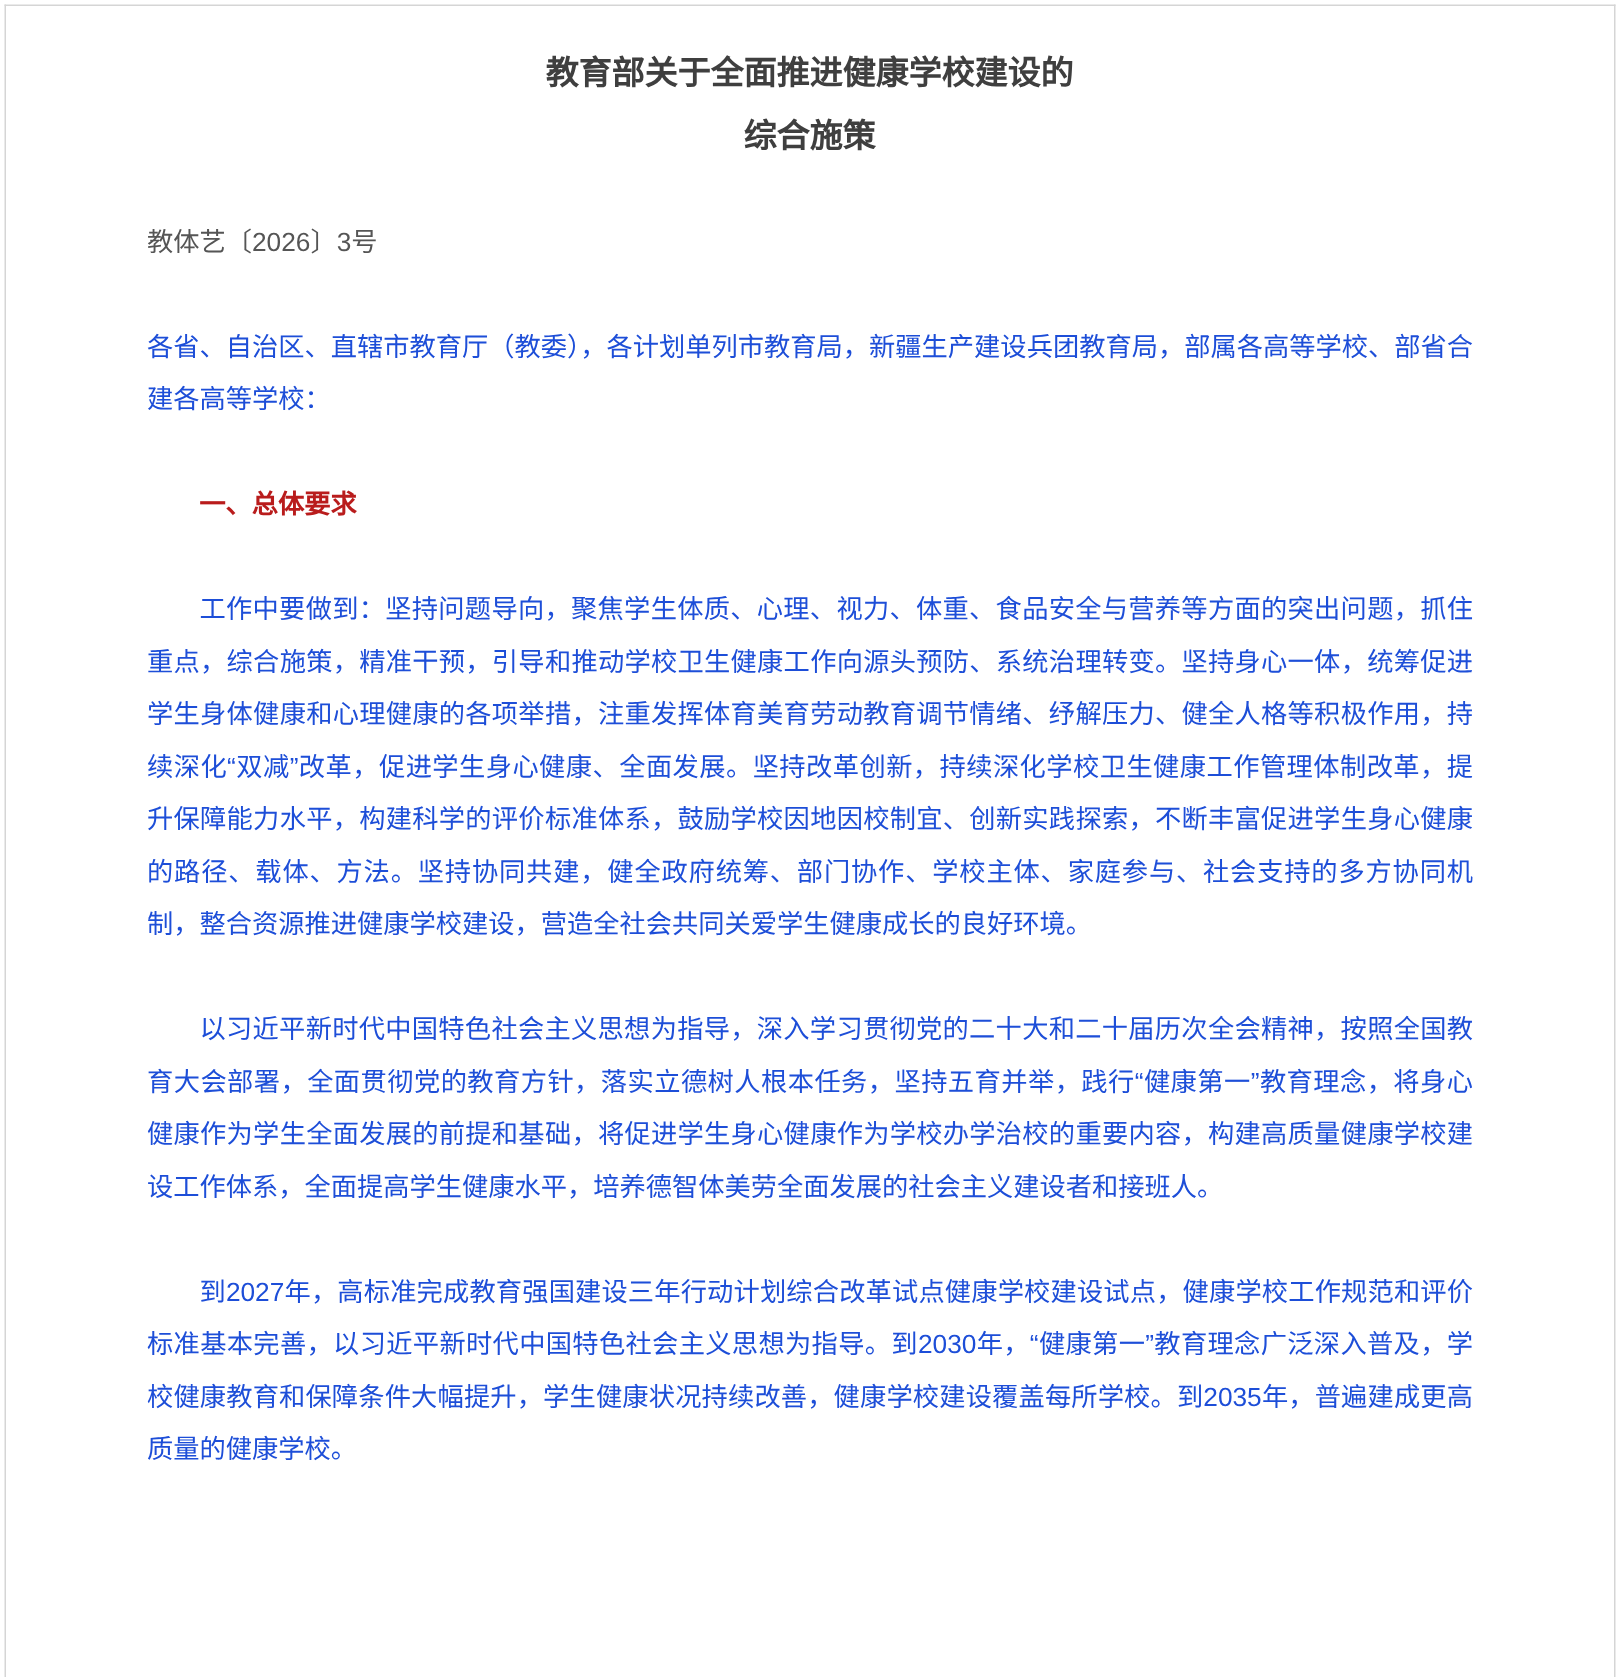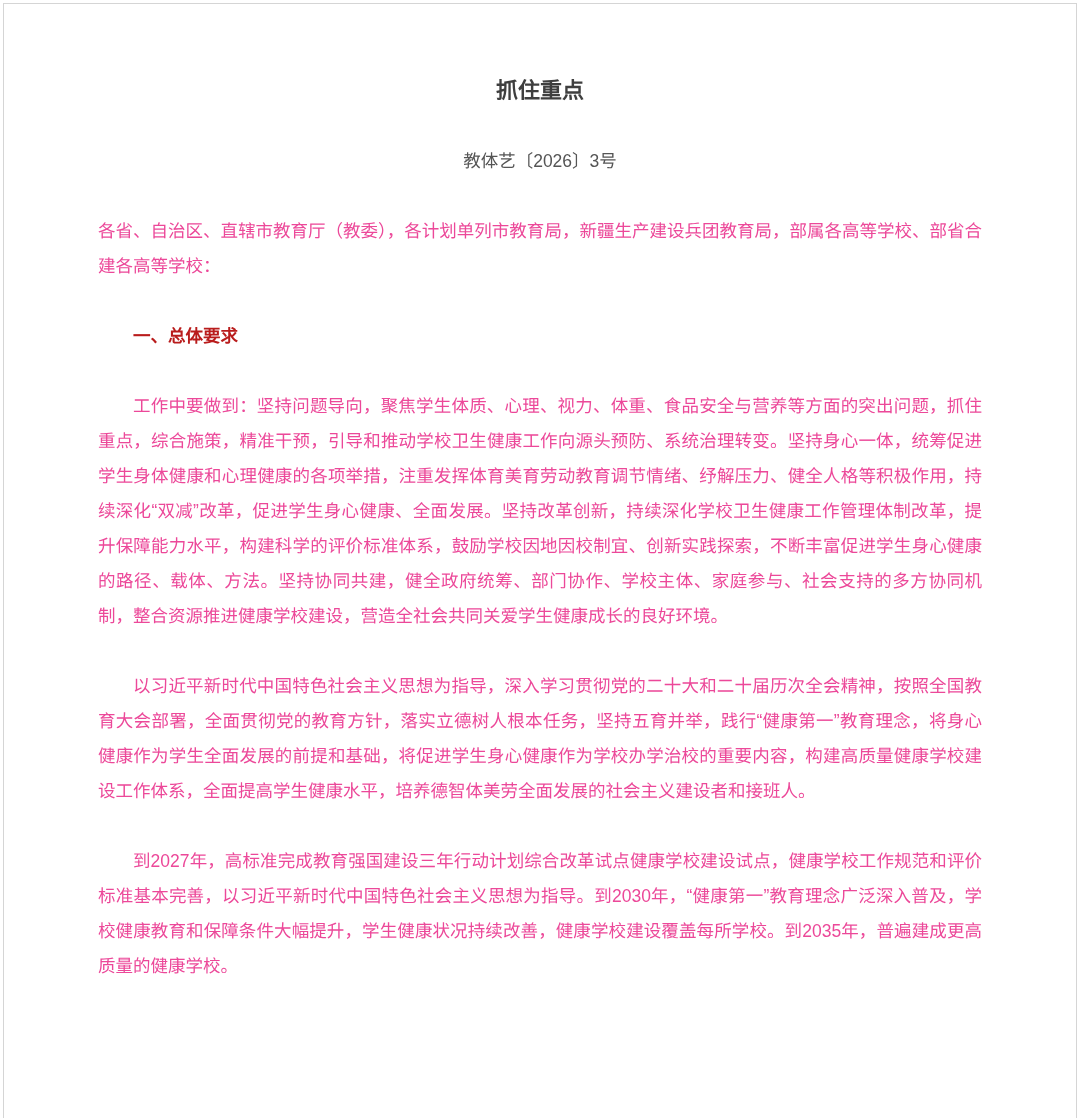--- a/index.html
+++ b/index.html
@@ -32,30 +32,30 @@
   .doc-title {
     margin: 0 0 32px 0;
     text-align: center;
     font-size: 22px;
     line-height: 42px;
     font-weight: bold;
     color: #3f3f3f;
   }
   .doc-number {
     margin: 0 0 35px 0;
-    text-align: center;
+    text-align: left;
     font-size: 17.5px;
     line-height: 35px;
     color: #555555;
   }
   .para {
     margin: 0 0 35px 0;
     font-size: 17.5px;
     line-height: 35px;
-    color: #ec4899;
+    color: #1d4ed8;
     text-align: justify;
     letter-spacing: 0;
   }
   .para.indent {
     text-indent: 2em;
   }
   .section-heading {
     margin: 0 0 35px 0;
     font-size: 17.5px;
     line-height: 35px;
@@ -63,21 +63,21 @@
     color: #b91c1c;
     text-indent: 2em;
   }
 </style>
 </head>
 <body>
 
 <div class="viewport">
   <div class="page">
 
-    <h1 class="doc-title"><br><span>抓住重点</span></h1>
+    <h1 class="doc-title"><span>教育部关于全面推进健康学校建设的</span><br><span>综合施策</span></h1>
 
     <p class="doc-number">教体艺〔2026〕3号</p>
 
     <p class="para">各省、自治区、直辖市教育厅（教委），各计划单列市教育局，新疆生产建设兵团教育局，部属各高等学校、部省合建各高等学校：</p>
 
 
     <h2 class="section-heading">一、总体要求</h2>
 
     <p class="para indent">工作中要做到：坚持问题导向，聚焦学生体质、心理、视力、体重、食品安全与营养等方面的突出问题，抓住重点，综合施策，精准干预，引导和推动学校卫生健康工作向源头预防、系统治理转变。坚持身心一体，统筹促进学生身体健康和心理健康的各项举措，注重发挥体育美育劳动教育调节情绪、纾解压力、健全人格等积极作用，持续深化“双减”改革，促进学生身心健康、全面发展。坚持改革创新，持续深化学校卫生健康工作管理体制改革，提升保障能力水平，构建科学的评价标准体系，鼓励学校因地因校制宜、创新实践探索，不断丰富促进学生身心健康的路径、载体、方法。坚持协同共建，健全政府统筹、部门协作、学校主体、家庭参与、社会支持的多方协同机制，整合资源推进健康学校建设，营造全社会共同关爱学生健康成长的良好环境。</p>
 

